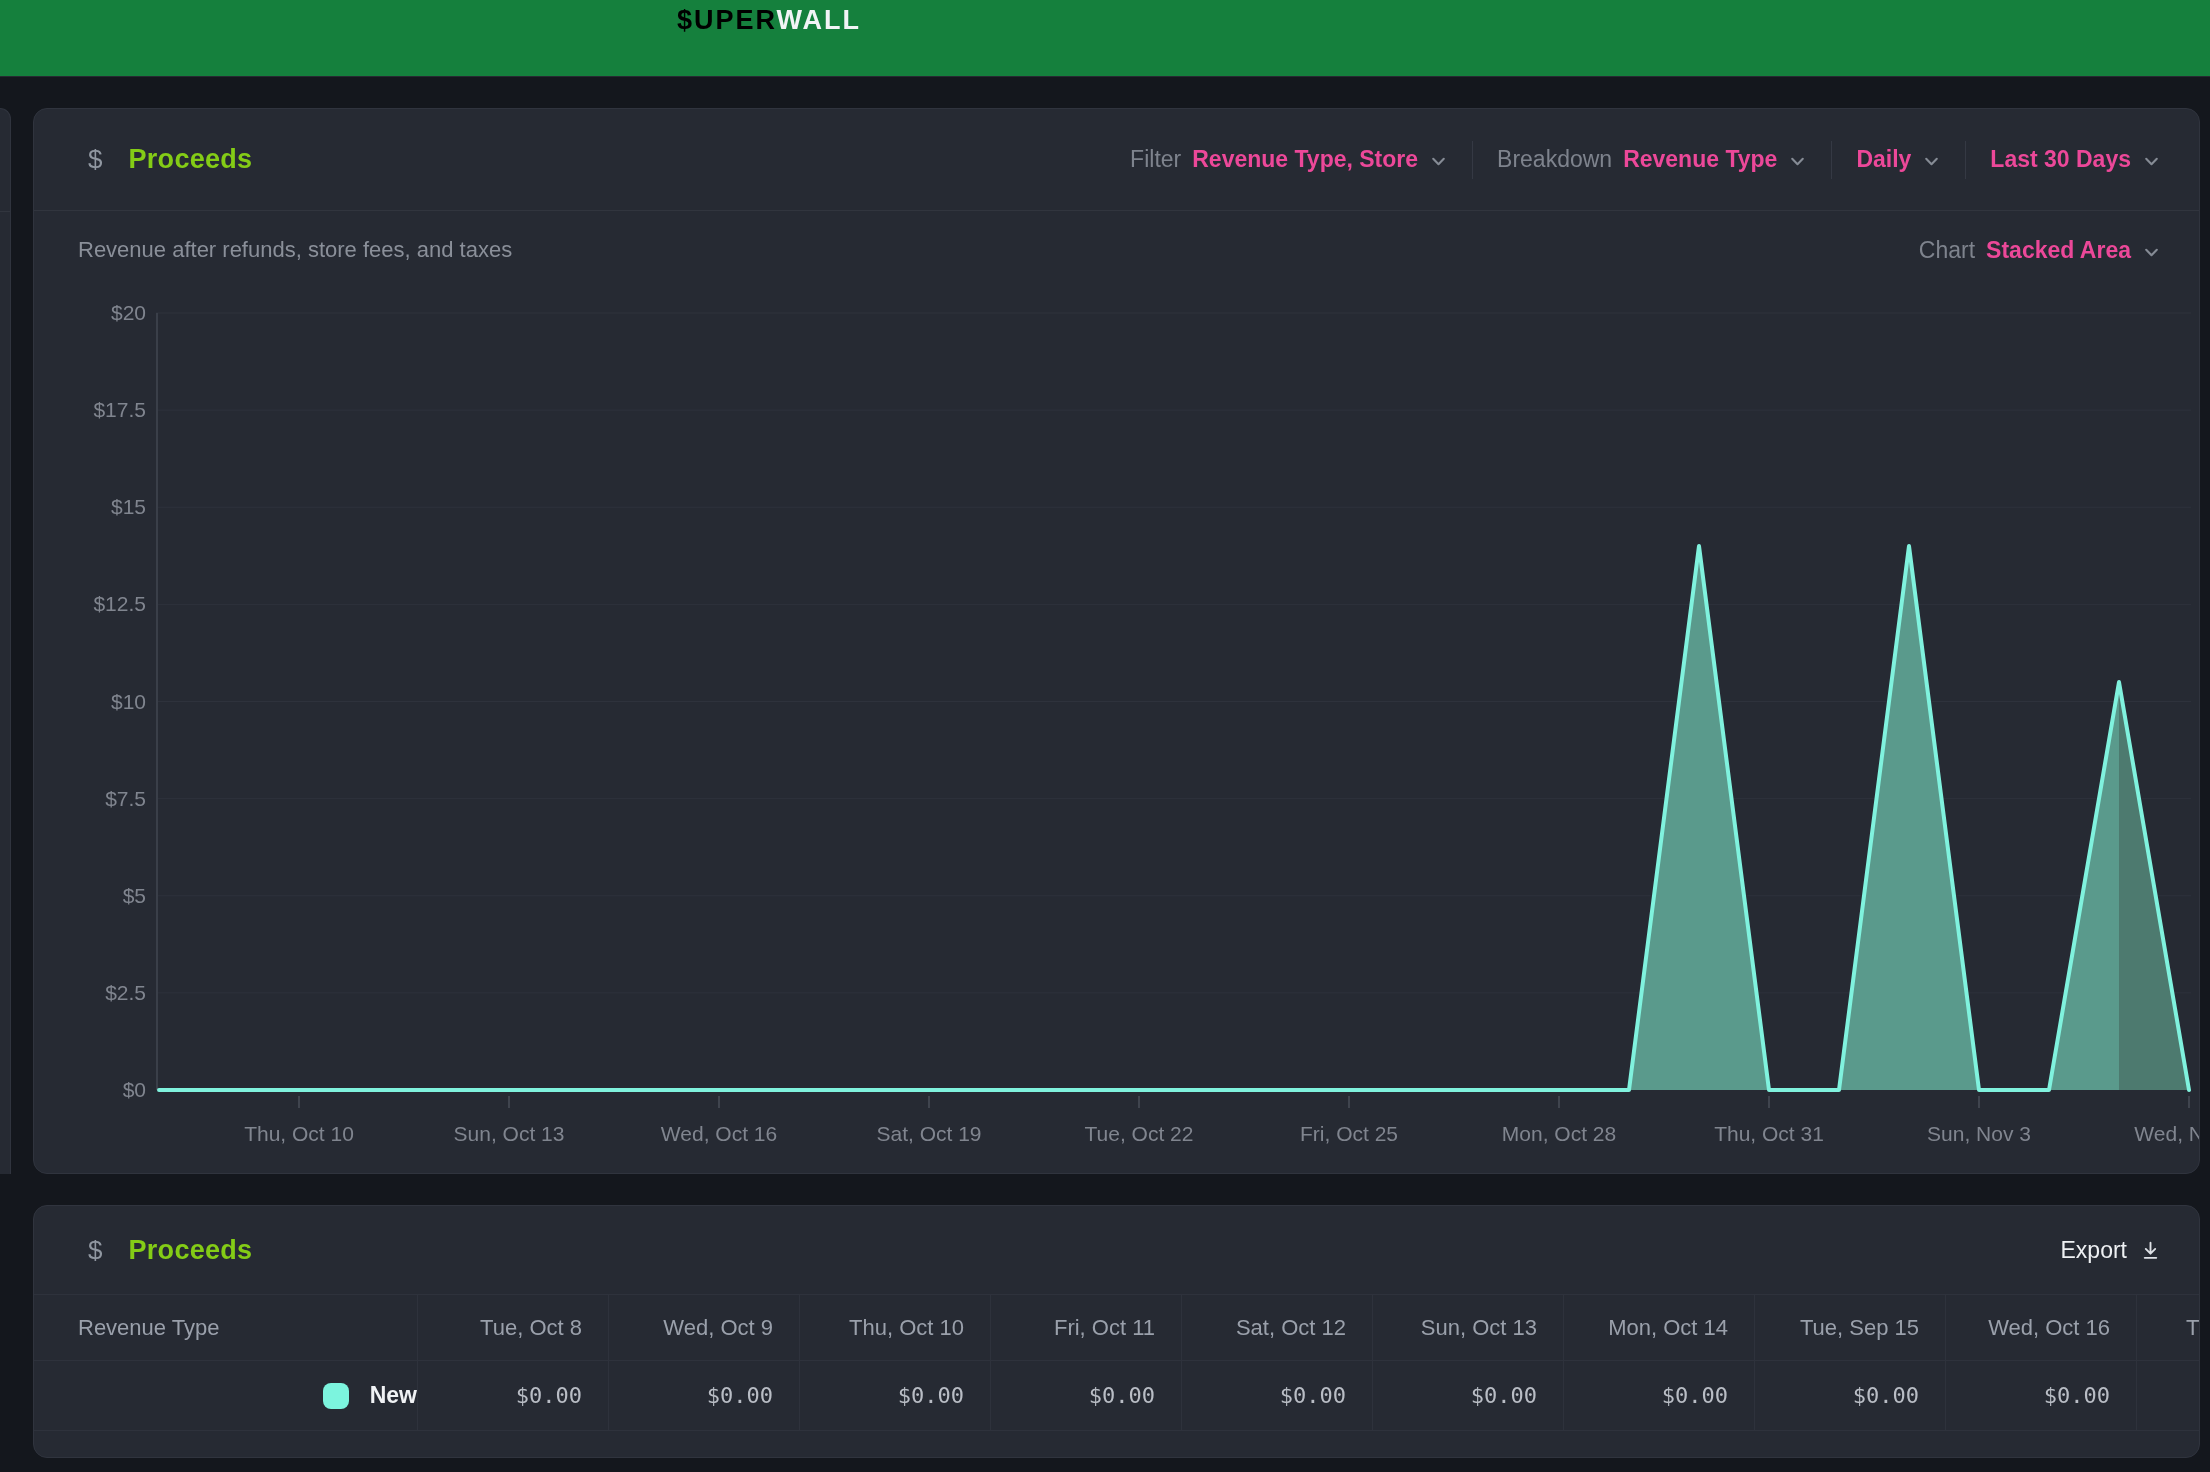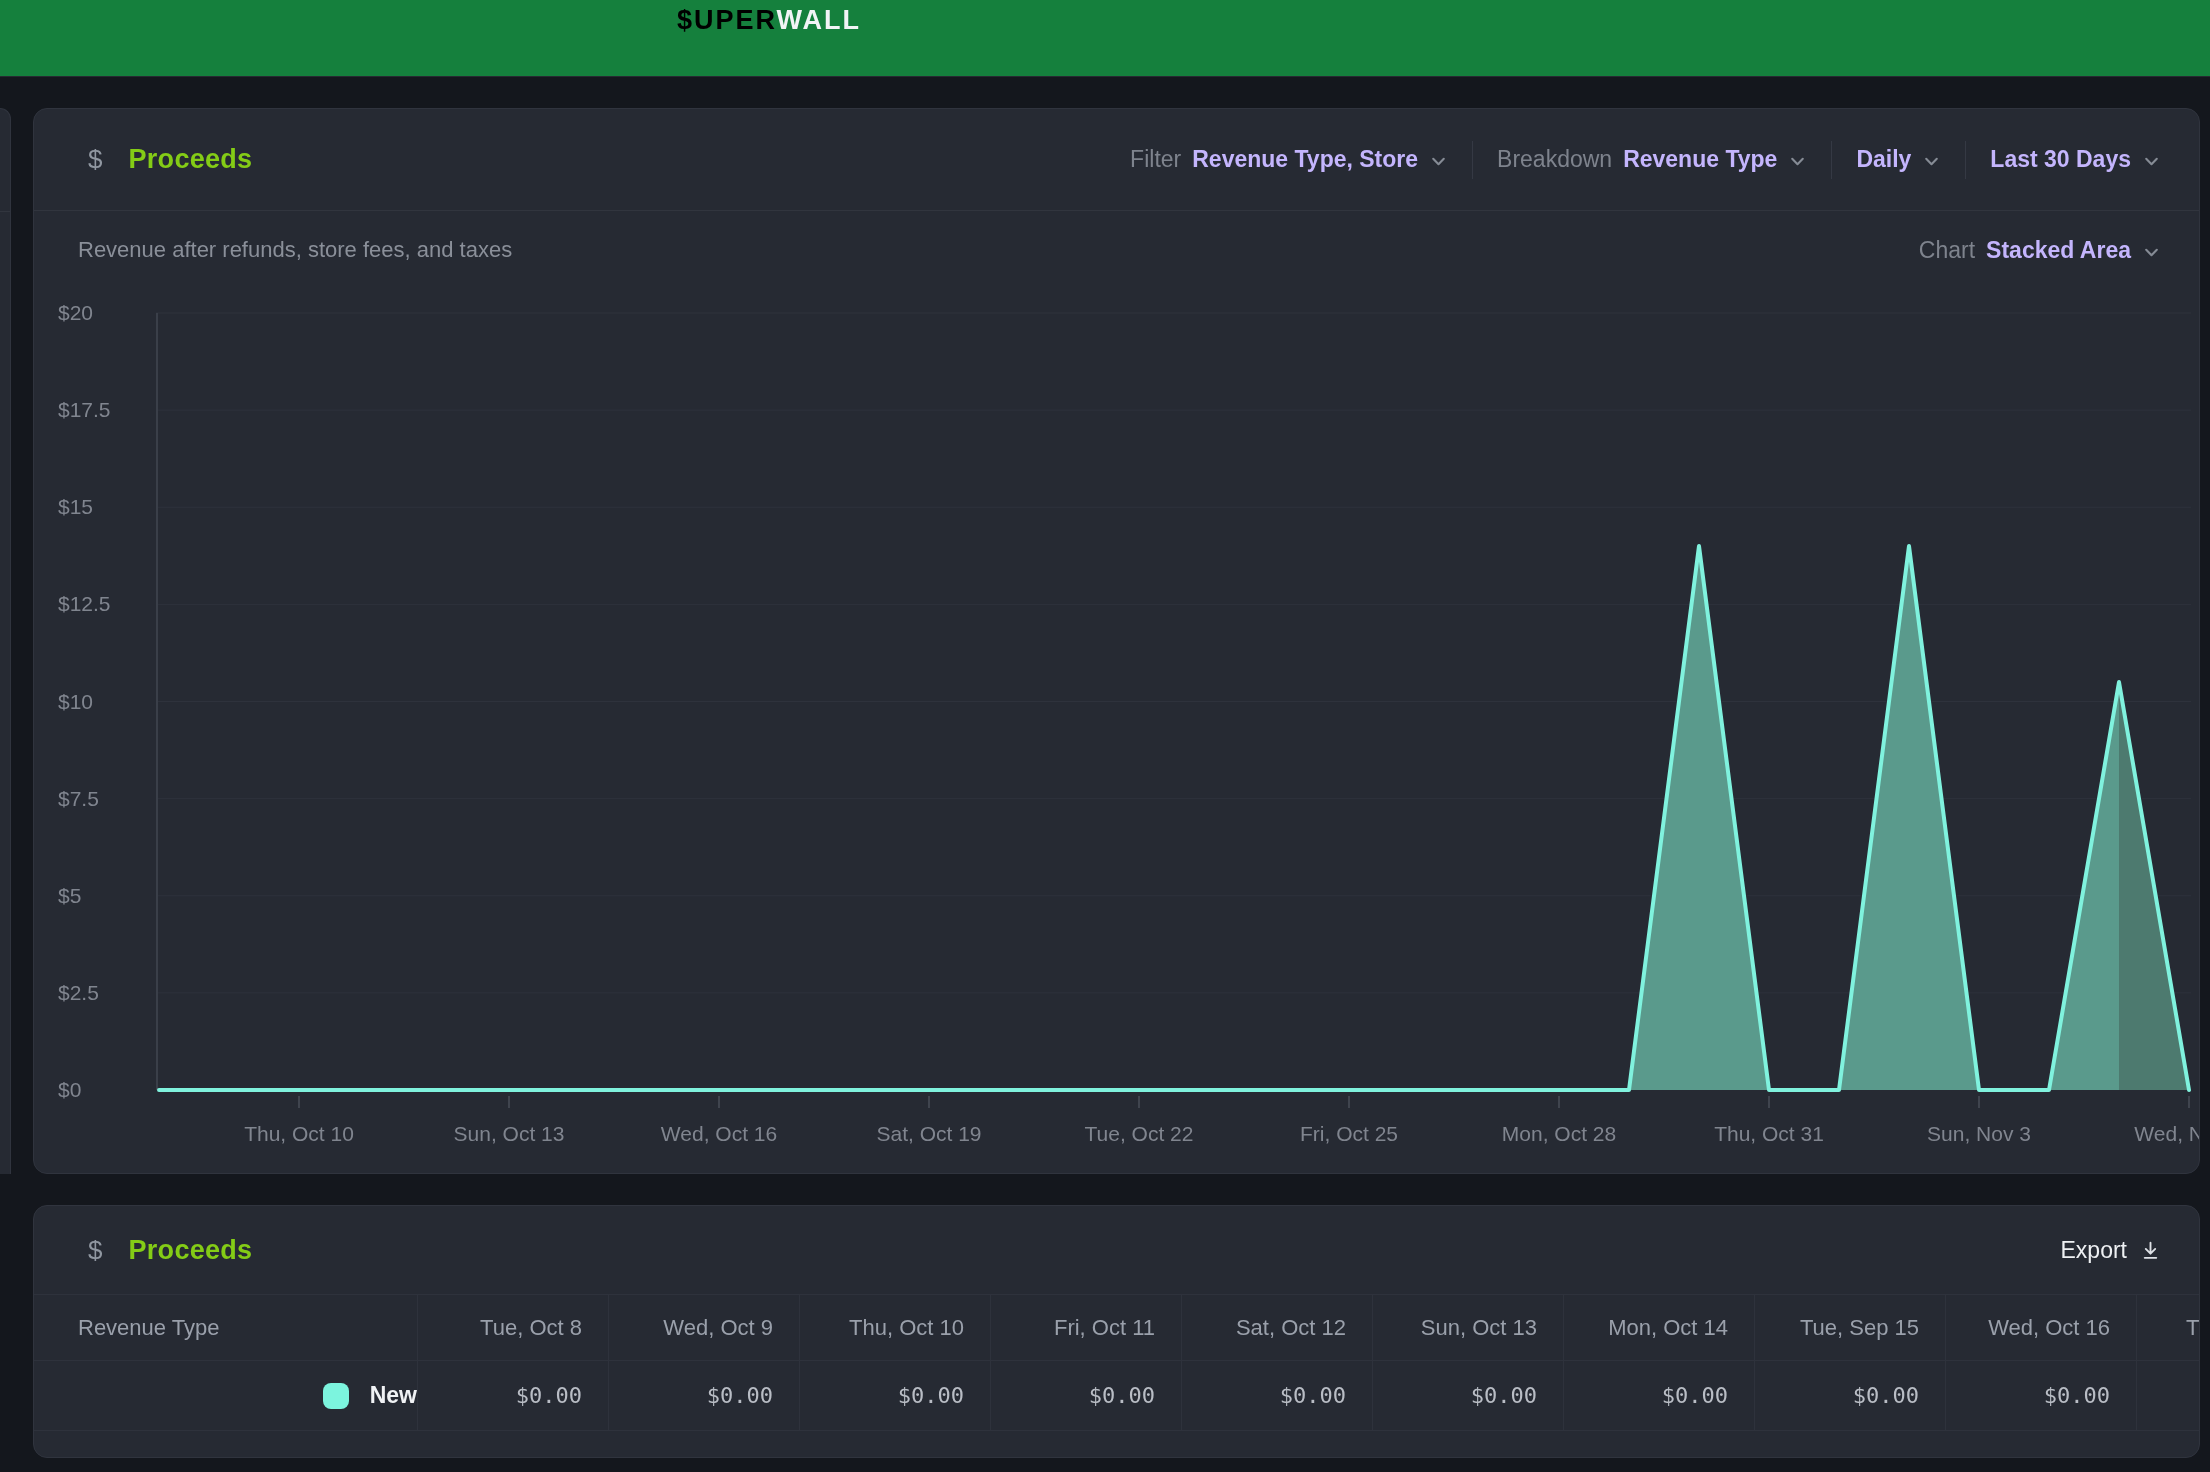--- a/index.html
+++ b/index.html
@@ -26,33 +26,33 @@
   .sliver-divider { position:absolute; left:0; top:102px; width:100%; height:1px; background:#31353e; }
 
   .card-header { position:relative; height:102px; border-bottom:1px solid #31353e;
     display:flex; align-items:center; padding:0 38px 0 54px; }
   .dollar-icon { color:#9097a1; font-size:26px; font-weight:500; margin-right:26px; }
   .card-title { color:#84cc16; font-size:27px; font-weight:700; letter-spacing:.3px; }
 
   .header-controls { margin-left:auto; display:flex; align-items:center;justify-content:center; }
   .control { display:flex; align-items:center; gap:11px; cursor:pointer; white-space:nowrap; }
   .ctl-label { color:#7e838d; font-size:23px; }
-  .ctl-value { color:#c4b5fd; font-size:23px; font-weight:600; }
+  .ctl-value { color:#ec4899; font-size:23px; font-weight:600; }
   .vdiv { width:1px; height:38px; background:#353944; margin:0 24px; }
   .chev { display:inline-block; margin-top:3px; }
 
   .subtitle-row { display:flex; align-items:flex-start; justify-content:space-between;
     padding:0 38px 0 44px; margin-top:26px; height:44px; }
   .subtitle { color:#8a8f99; font-size:22px; }
 
   
   .chart-area { position:absolute; left:24px; top:197px; width:2140px; height:869px; }
   .y-axis { position:absolute; left:0; top:0; width:88px; height:810px; }
   .y-tick-label { position:absolute; left:0; width:88px; height:26px; line-height:26px;
-    text-align:left; color:#80858f; font-size:21px; }
+    text-align:right; color:#80858f; font-size:21px; }
   .plot-svg { position:absolute; left:98px; top:0; }
   .x-axis { position:absolute; left:98px; top:0; width:2035px; height:869px; pointer-events:none; }
   .x-tick-label { position:absolute; top:816px; width:220px; margin-left:-110px;
     text-align:center; color:#80858f; font-size:21px; white-space:nowrap; }
 
   
   .table-card .card-header { height:88px; border-bottom:none; }
   .export-btn { margin-left:auto; display:flex; align-items:center; gap:13px; cursor:pointer; }
   .export-label { color:#eef0f3; font-size:23px; font-weight:500; }
 

